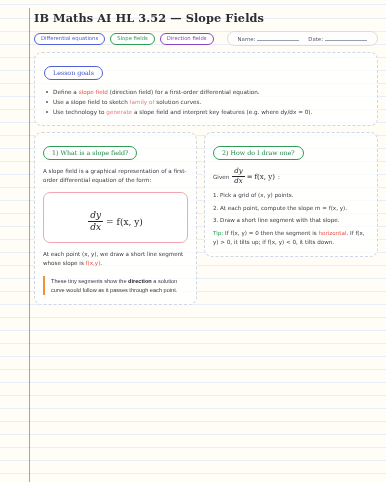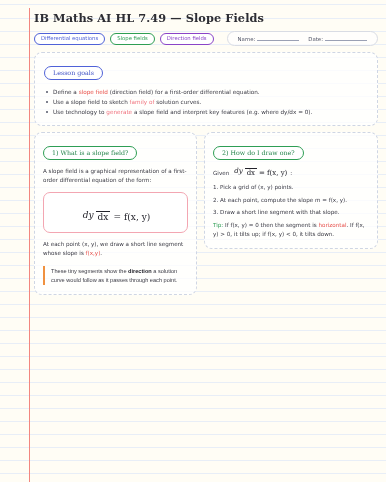--- a/index.html
+++ b/index.html
@@ -179,27 +179,27 @@
   .eq {
     font-family: "DejaVu Serif", serif;
     font-size: 9px;
     color: #23232b;
     display: inline-flex;
     align-items: center;
     gap: 3px;
   }
   .frac {
     display: inline-flex;
-    flex-direction: row;
+    flex-direction: column;
     align-items: flex-start;
     vertical-align: middle;
     line-height: 1;
   }
   .frac .num { padding: 0 2px 1px 2px; font-style: italic; }
-  .frac .den { padding: 1px 2px 0 2px; border-top: 0.8px solid #23232b; }
+  .frac .den { padding: 1px 2px 0 2px; border-top: 0.8px solid #23232b; font-style: italic; }
   .it { }
 
   .callout {
     margin-top: 8px;
     border-left: 2px solid #f0913f;
     padding: 1px 0 1px 6px;
     font-family: "Liberation Sans", sans-serif;
     font-size: 5.6px;
     line-height: 8.5px;
     color: #3a3a44;
@@ -244,21 +244,21 @@
   .tip-label { color: #2e9e54; }
 </style>
 </head>
 <body>
 
 <div class="sheet">
   <div class="margin-line"></div>
 
   <div class="content">
 
-    <h1 class="page-title">IB Maths AI HL 7.49 — Slope Fields</h1>
+    <h1 class="page-title">IB Maths AI HL 3.52 — Slope Fields</h1>
 
     <div class="header-row">
       <div class="chips">
         <span class="chip blue">Differential equations</span>
         <span class="chip green">Slope fields</span>
         <span class="chip purple">Direction fields</span>
       </div>
       <div class="namedate">
         <span class="nd-field">
           <span>Name:</span>

